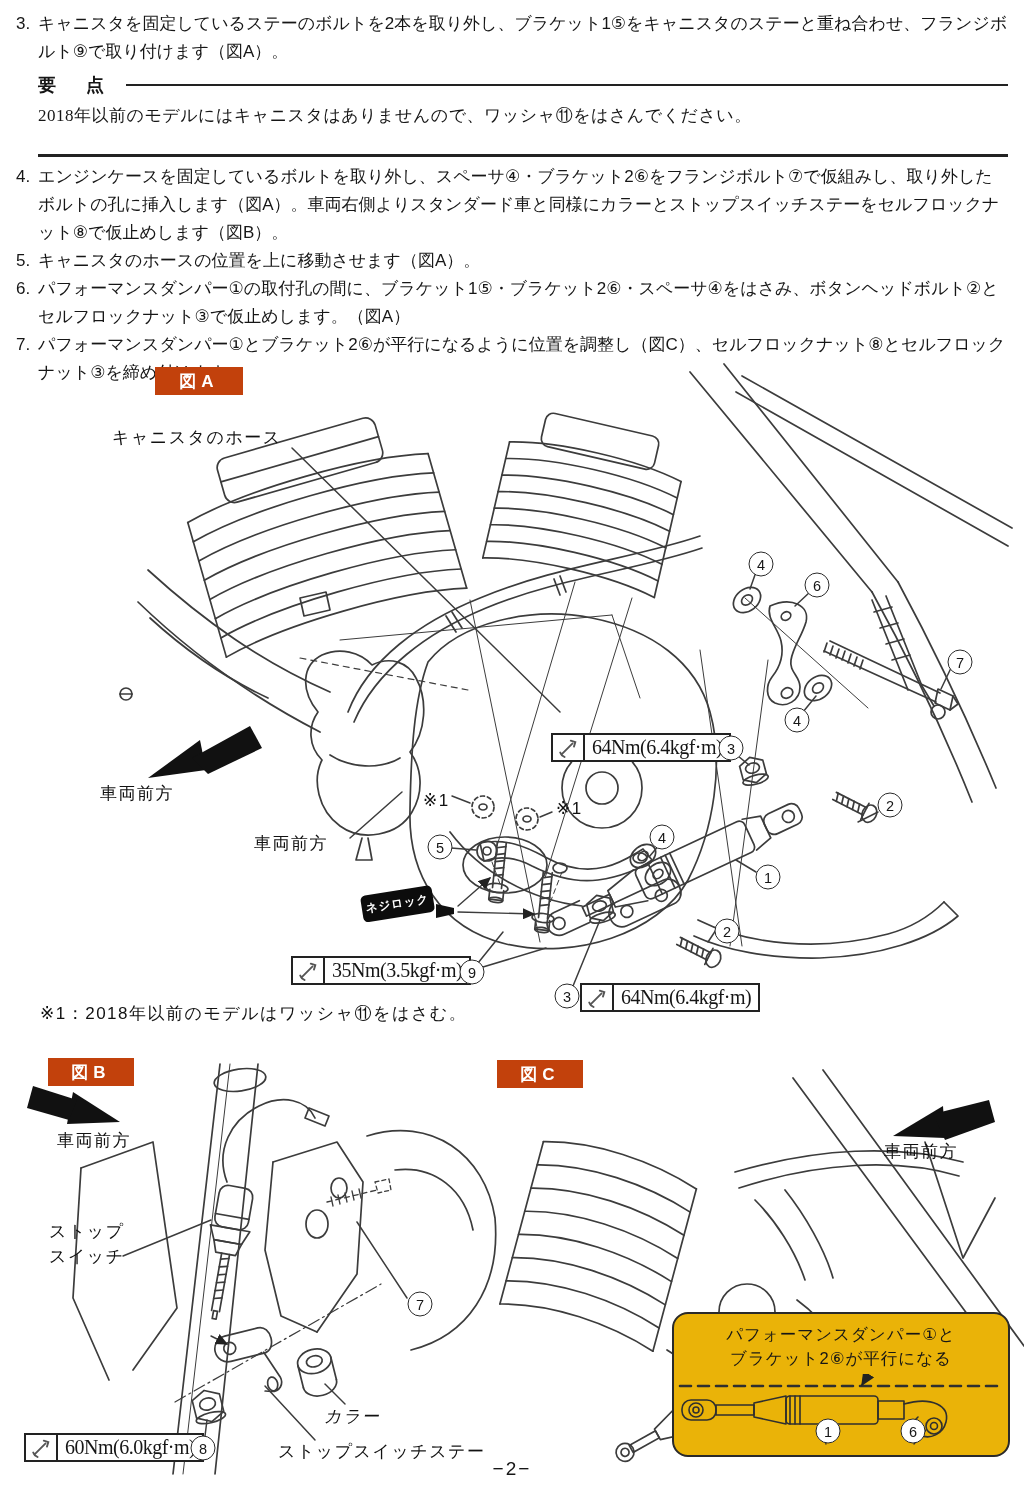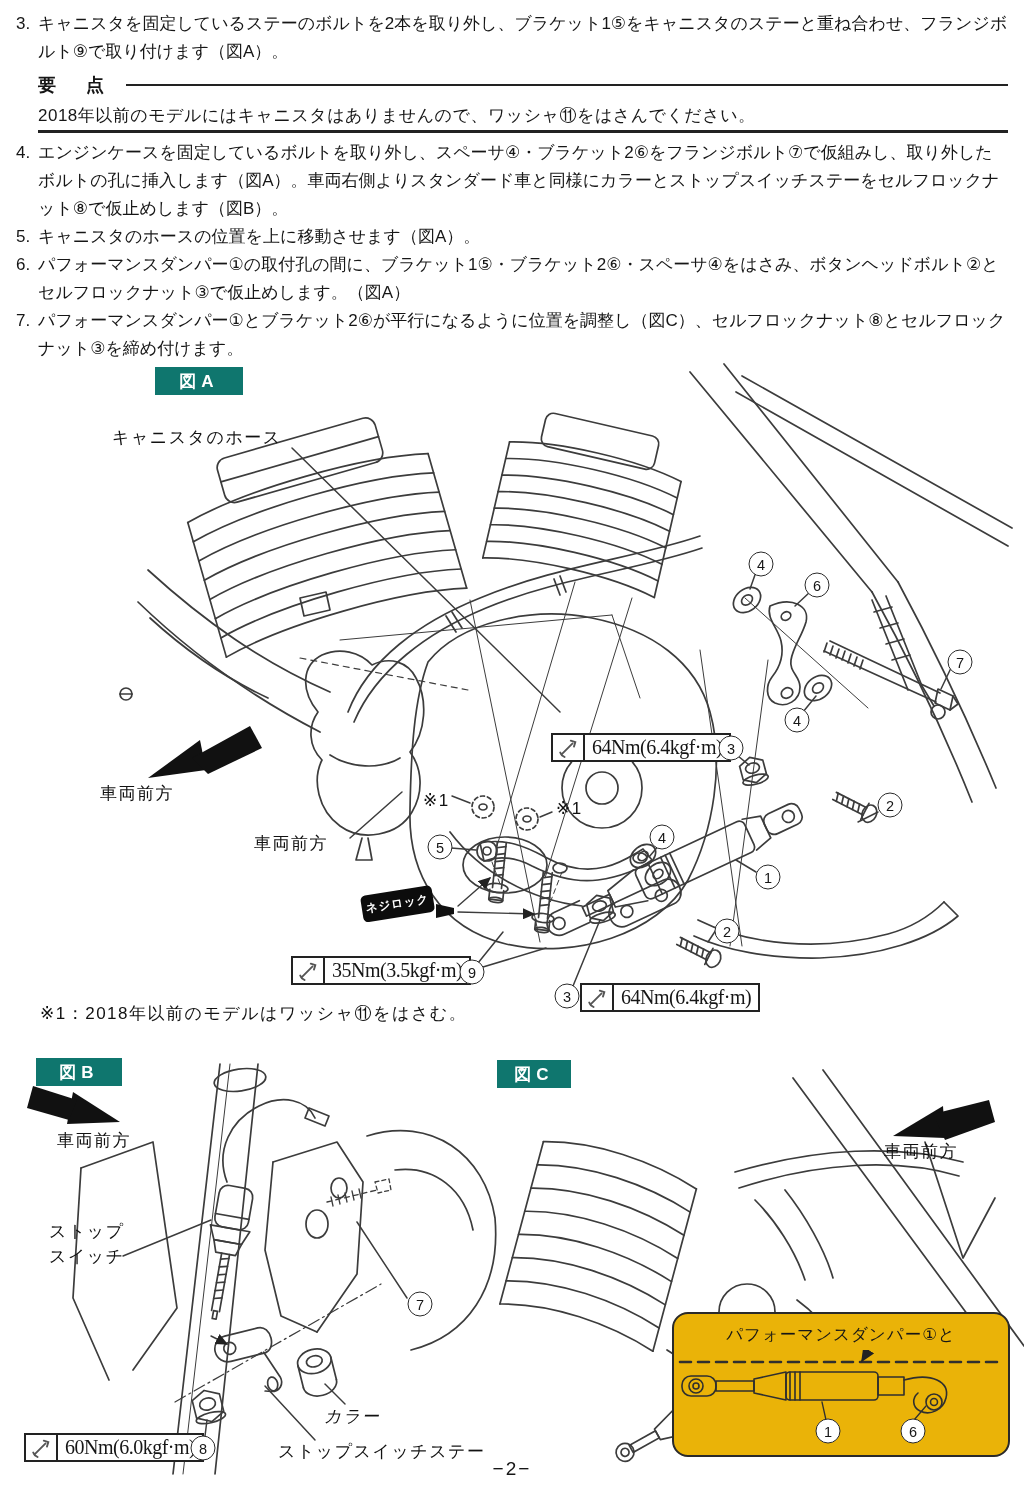--- a/index.html
+++ b/index.html
@@ -4,26 +4,26 @@
 <style>
   html,body{margin:0;padding:0;background:#e8e8e8;}
   .page{position:relative;width:1024px;height:1509px;background:#ffffff;overflow:hidden;
         font-family:"Liberation Sans","DejaVu Sans",sans-serif;color:#161616;}
   svg{position:absolute;display:block;}
   
   #steps{position:absolute;left:16px;top:10px;width:992px;font-size:17px;line-height:28px;font-weight:500;}
   .step{display:flex;}
   .step-num{width:22px;flex:none;}
   .step-text{flex:1;}
-  .note{margin:5px 0 6px 22px;border-bottom:3px solid #222;padding-bottom:0;}
+  .note{margin:5px 0 6px 22px;border-bottom:3px solid #222;padding-bottom:24px;font-family:Liberation Serif, serif;}
   .note-head{display:flex;align-items:center;font-weight:700;font-size:18px;letter-spacing:6px;}
   .note-head .rule{flex:1;border-top:2px solid #222;margin-left:16px;}
   .note-text{margin-top:3px;letter-spacing:0.5px;}
   
-  .fig-title{position:absolute;background:#0f766e;color:#fff;font-size:17px;font-weight:700;
+  .fig-title{position:absolute;background:#c2410c;color:#fff;font-size:17px;font-weight:700;
              letter-spacing:5px;display:flex;align-items:center;justify-content:center;}
   .fig-label{position:absolute;font-size:17px;color:#111;white-space:pre;line-height:1.45;
              letter-spacing:1.5px;font-weight:500;}
   .torque-box{position:absolute;display:flex;align-items:stretch;height:29px;border:2px solid #222;background:#fff;box-sizing:border-box;}
   .torque-icon{width:30px;border-right:2px solid #222;display:flex;align-items:center;justify-content:center;flex:none;}
   .torque-text{font-family:"Liberation Serif","DejaVu Serif",serif;font-size:20px;letter-spacing:-0.5px;
                display:flex;align-items:center;padding:0 7px;white-space:nowrap;}
   .callout-num{position:absolute;width:23px;height:23px;border:1.6px solid #2a2a2a;border-radius:50%;
                background:#fff;display:flex;align-items:center;justify-content:center;font-size:14.5px;
                transform:translate(-50%,-50%);z-index:6;}
@@ -433,20 +433,21 @@
 
       <g fill="#111" stroke="none">
         <polygon points="398,86 448,56 450,88"></polygon>
         <polygon points="438,64 494,50 500,72 450,90"></polygon>
       </g>
     </g>
   </svg>
 
   <div class="callout-box">
     <div class="cl">パフォーマンスダンパー①と</div>
+    <div class="cl">ブラケット2⑥が平行になる</div>
     <svg style="position:relative;left:0;top:4px" width="334" height="80" viewBox="0 0 334 80">
       <g stroke="#2f2f2f" fill="none" stroke-linecap="round" stroke-linejoin="round" stroke-width="1.6">
         <path d="M6,12 L328,12" stroke-dasharray="11 7" stroke-width="2.6"></path>
         <path d="M196,-2 L188,11" marker-end="url(#ah)"></path>
         <rect x="8" y="26" width="34" height="20" rx="9"></rect>
         <circle cx="22" cy="36" r="7"></circle>
           <circle cx="22" cy="36" r="3"></circle>
         <rect x="42" y="31" width="38" height="10"></rect>
         <polygon points="80,29 112,22 112,50 80,43"></polygon>
         <path d="M116,22 L116,50 M121,22 L121,50 M126,22 L126,50"></path>
@@ -510,37 +511,37 @@
     <div class="callout-num" style="left: 797px; top: 720px;">4</div>
     <div class="callout-num" style="left: 731px; top: 748px;">3</div>
     <div class="callout-num" style="left: 890px; top: 805px;">2</div>
     <div class="callout-num" style="left: 662px; top: 837px;">4</div>
     <div class="callout-num" style="left: 768px; top: 877px;">1</div>
     <div class="callout-num" style="left: 440px; top: 847px;">5</div>
     <div class="callout-num" style="left: 727px; top: 931px;">2</div>
     <div class="callout-num" style="left: 472px; top: 972px;">9</div>
     <div class="callout-num" style="left: 567px; top: 996px;">3</div>
     <div class="nejirock" style="left: 362px; top: 896px; width: 72px; height: 27px; transform: rotate(-9deg);">ネジロック</div>
-    <div class="fig-title" style="left: 36px; top: 1058px; width: 86px; height: 28px;">図B</div>
+    <div class="fig-title" style="left: 48px; top: 1058px; width: 86px; height: 28px;">図B</div>
     <div class="fig-label" style="left: 57px; top: 1129px;">車両前方</div>
     <div class="fig-label" style="left: 49px; top: 1220px;">ストップ
 スイッチ</div>
     <div class="fig-label" style="left: 324px; top: 1405px; font-style: italic;">カラー</div>
     <div class="fig-label" style="left: 278px; top: 1440px;">ストップスイッチステー</div>
     <div class="torque-box" style="left: 24px; top: 1433px;">
       <span class="torque-icon">
         <svg width="22" height="22" viewBox="0 0 24 24">
           <g stroke="#555" stroke-width="2" fill="none" stroke-linecap="round">
             <path d="M5,19 L17,7"></path>
             <path d="M15,4 l5,1.5 -1.5,5"></path>
             <path d="M3.5,17 l1.8,3 3,1.8"></path>
           </g>
         </svg>
       </span>
       <span class="torque-text">60Nm(6.0kgf·m)</span>
     </div>
     <div class="callout-num" style="left: 420px; top: 1304px;">7</div>
     <div class="callout-num" style="left: 203px; top: 1448px;">8</div>
-    <div class="fig-title" style="left: 497px; top: 1060px; width: 74px; height: 28px;">図C</div>
+    <div class="fig-title" style="left: 497px; top: 1060px; width: 86px; height: 28px;">図C</div>
     <div class="fig-label" style="left: 884px; top: 1140px;">車両前方</div>
     <div class="callout-num" style="left: 828px; top: 1431px;">1</div>
     <div class="callout-num" style="left: 913px; top: 1431px;">6</div>
   </div>
 
 </body></html>

